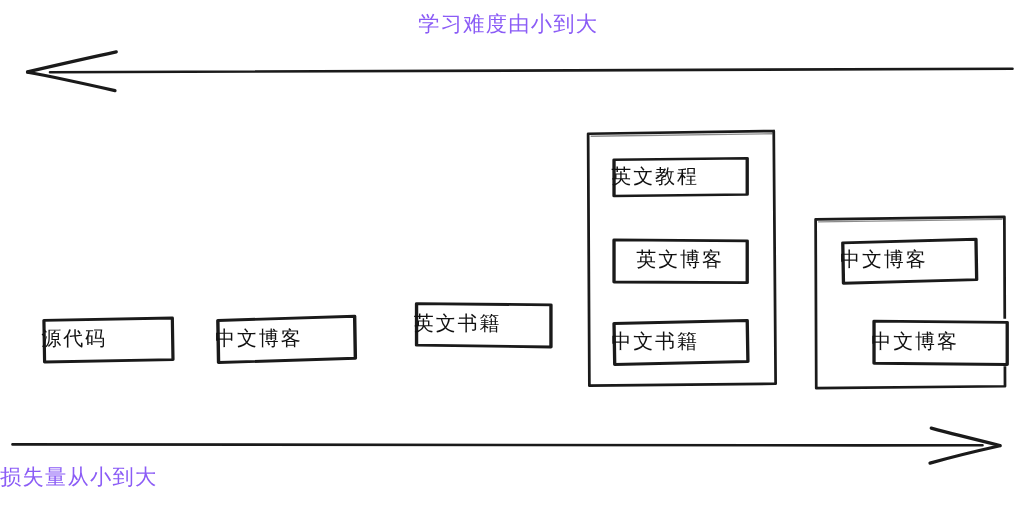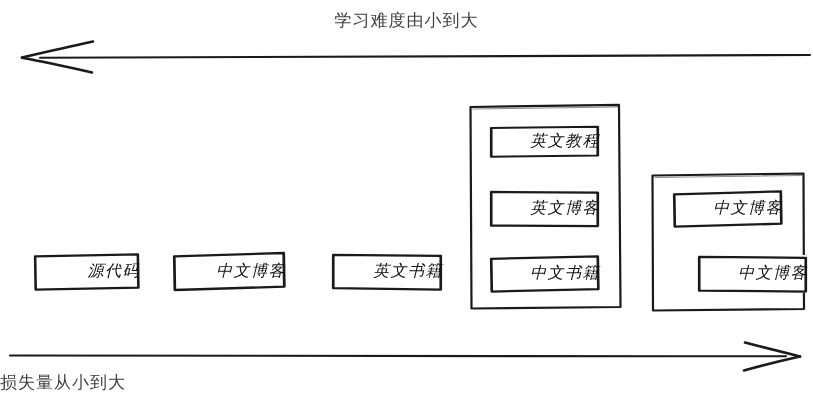--- a/index.html
+++ b/index.html
@@ -20,21 +20,21 @@
     position: absolute;
     inset: 0;
     width: 813px;
     height: 414px;
   }
 
   .axis-label {
     position: absolute;
     font-size: 17px;
     letter-spacing: 1px;
-    color: #404040;
+    color: #8b5cf6;
     white-space: nowrap;
     line-height: 1;
   }
   #top-axis-label {
     left: 0;
     right: 0;
     top: 12px;
     text-align: center;
   }
   #bottom-axis-label {
@@ -43,27 +43,26 @@
     top: 374px;
     text-align: left;
   }
 
   .node {
     position: absolute;
     box-sizing: border-box;
     background: #ffffff;
     display: flex;
     align-items: center;
-    justify-content: flex-end;
+    justify-content: flex-start;
     font-size: 16px;
     letter-spacing: 1.5px;
     color: #111111;
     line-height: 1;
     z-index: 3;
-    font-style: italic;
   }
 
   .group {
     position: absolute;
     box-sizing: border-box;
     background: #ffffff;
     z-index: 2;
   }
 
   .sketch-svg {
@@ -126,21 +125,21 @@
   <span class="label">源代码</span>
 </div>
 
 <div class="node" id="node-1" style="left: 172px; top: 252px; width: 114px; height: 39px;">
   <svg class="sketch-svg" preserveAspectRatio="none" viewBox="0 0 100 40">
     <path d="M 2 4.5 L 98 1 L 98.5 35.5 L 2.5 39 Z" fill="#ffffff" stroke="#1a1a1a" stroke-width="2.4" stroke-linejoin="round"></path>
   </svg>
   <span class="label">中文博客</span>
 </div>
 
-<div class="node" id="node-2" style="left: 331px; top: 253px; width: 112px; height: 38px;">
+<div class="node" id="node-2" style="left: 331px; top: 241px; width: 112px; height: 38px;">
   <svg class="sketch-svg" preserveAspectRatio="none" viewBox="0 0 100 40">
     <path d="M 2 2 L 98 3 L 98 38.5 L 2 37 Z" fill="#ffffff" stroke="#1a1a1a" stroke-width="2.4" stroke-linejoin="round"></path>
   </svg>
   <span class="label">英文书籍</span>
 </div>
 
 <div class="node" id="node-3" style="left: 489px; top: 125px; width: 111px; height: 33px;">
   <svg class="sketch-svg" preserveAspectRatio="none" viewBox="0 0 100 40">
     <path d="M 2 3.5 L 98 2 L 98 37 L 2 38.5 Z" fill="#ffffff" stroke="#1a1a1a" stroke-width="2.4" stroke-linejoin="round"></path>
   </svg>

